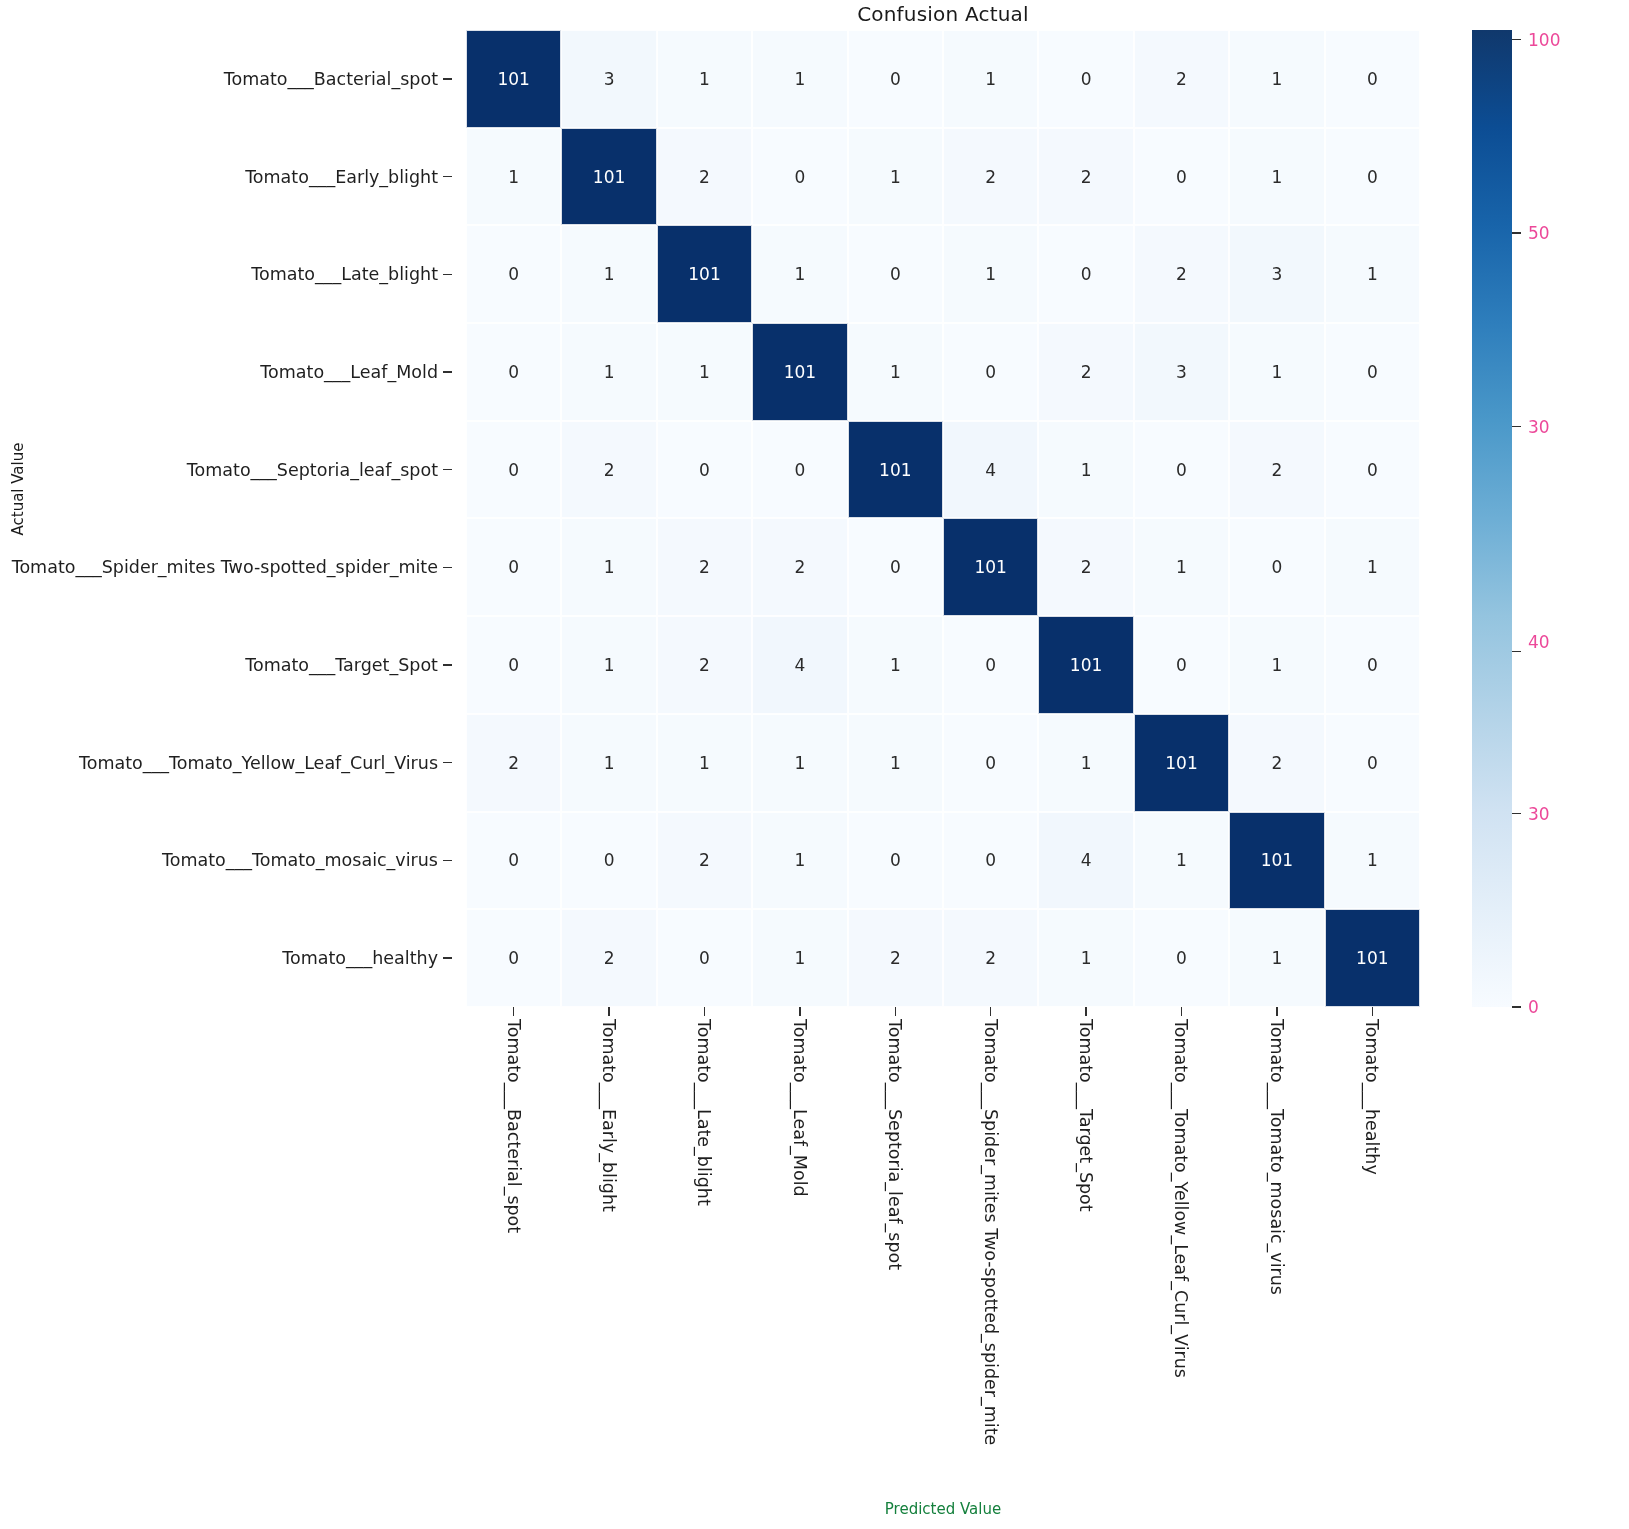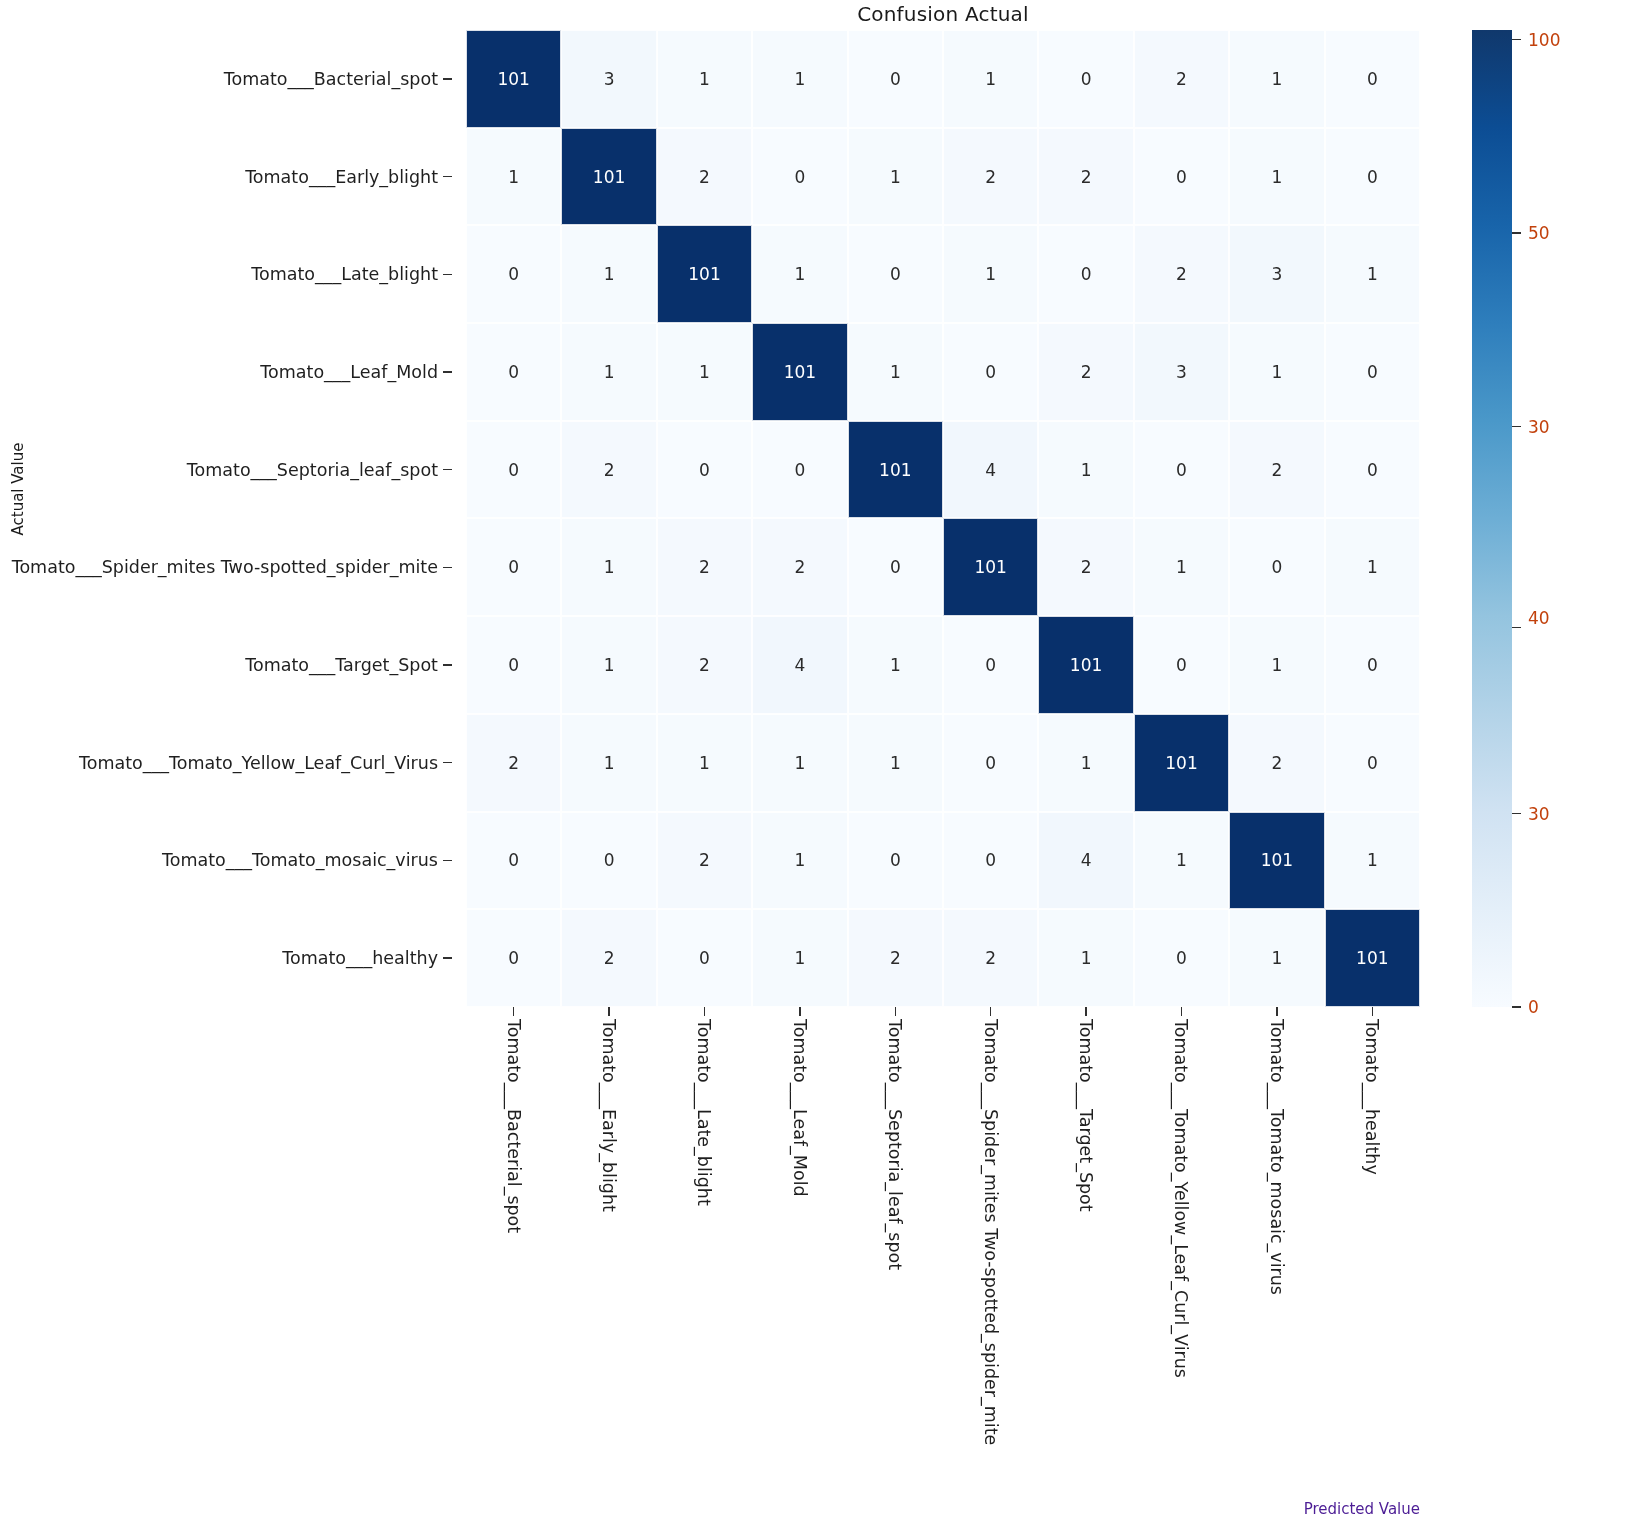--- a/index.html
+++ b/index.html
@@ -123,23 +123,23 @@
     color: #1f1f1f;
     white-space: nowrap;
   }
 
   
   #x-axis-title {
     position: absolute;
     left: 466px;
     top: 1500px;
     width: 954px;
-    text-align: right;
+    text-align: center;
     font-size: 15px;
-    color: #4c1d95;
+    color: #15803d;
   }
 
   
   #colorbar {
     position: absolute;
     left: 1472px;
     top: 30px;
     width: 40px;
     height: 977px;
   }
@@ -174,21 +174,21 @@
     transform: translateY(-50%);
   }
   .cb-tick .cb-mark {
     width: 9px;
     height: 1.4px;
     background: #303030;
   }
   .cb-tick .cb-label {
     margin-left: 7px;
     font-size: 17px;
-    color: #c2410c;
+    color: #ec4899;
   }
 </style>
 </head>
 <body>
 
 <div id="chart-title">Confusion Actual</div>
 
 <div id="y-axis-title">Actual Value</div>
 
 <div id="y-tick-labels">
@@ -586,21 +586,21 @@
   <div id="colorbar-gradient"></div>
   <div id="colorbar-ticks">
       <div class="cb-tick" style="top: 977px;">
         <span class="cb-mark"></span>
         <span class="cb-label">0</span>
       </div>
       <div class="cb-tick" style="top: 783.535px;">
         <span class="cb-mark"></span>
         <span class="cb-label">30</span>
       </div>
-      <div class="cb-tick" style="top: 588px; align-items: flex-end;">
+      <div class="cb-tick" style="top: 612px; align-items: flex-end;">
         <span class="cb-mark"></span>
         <span class="cb-label">40</span>
       </div>
       <div class="cb-tick" style="top: 396.604px;">
         <span class="cb-mark"></span>
         <span class="cb-label">30</span>
       </div>
       <div class="cb-tick" style="top: 203.139px;">
         <span class="cb-mark"></span>
         <span class="cb-label">50</span>

